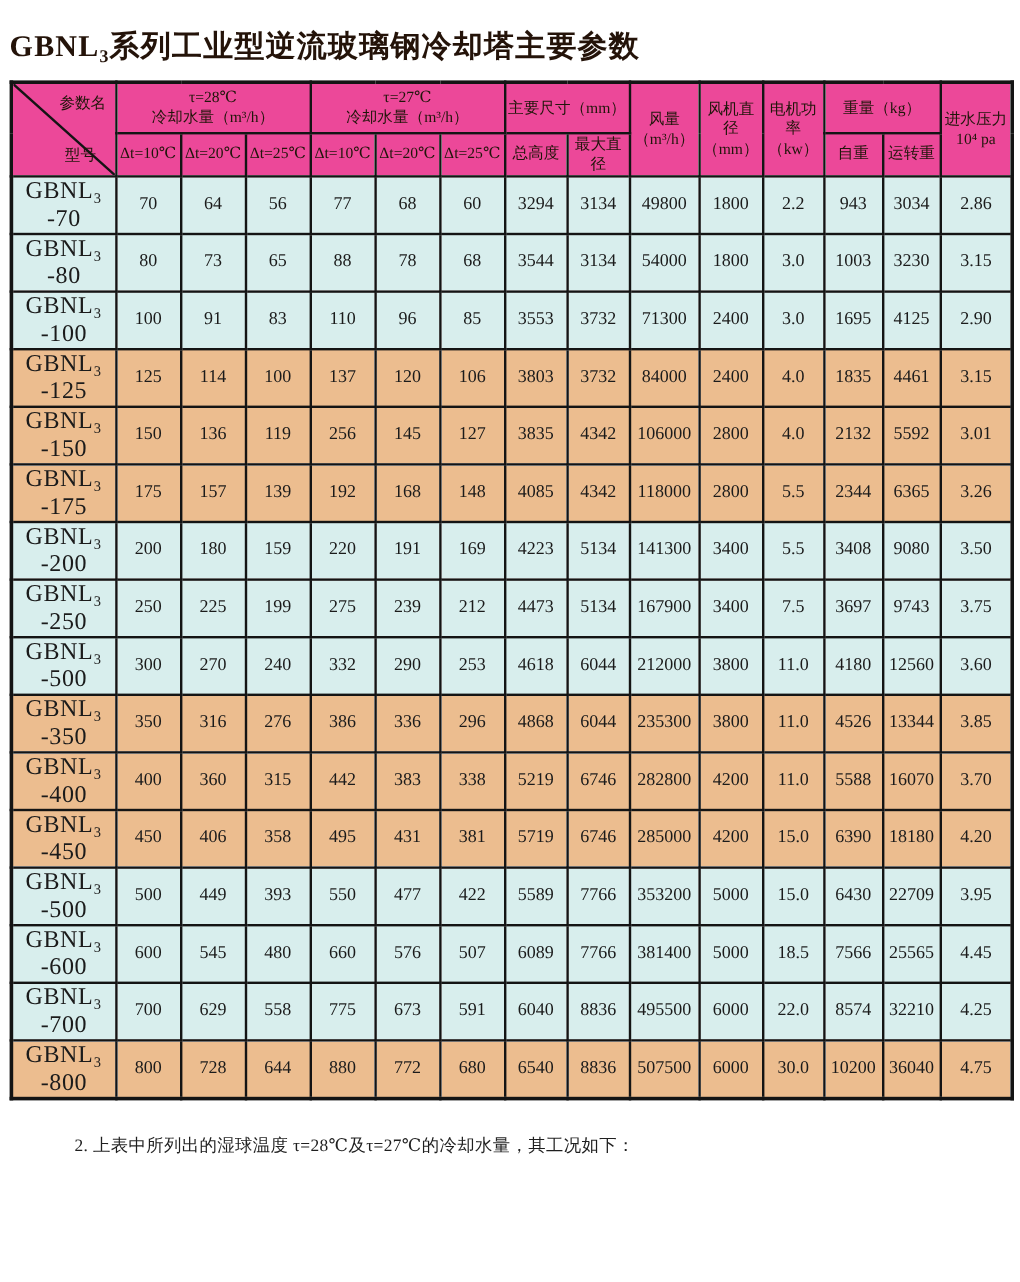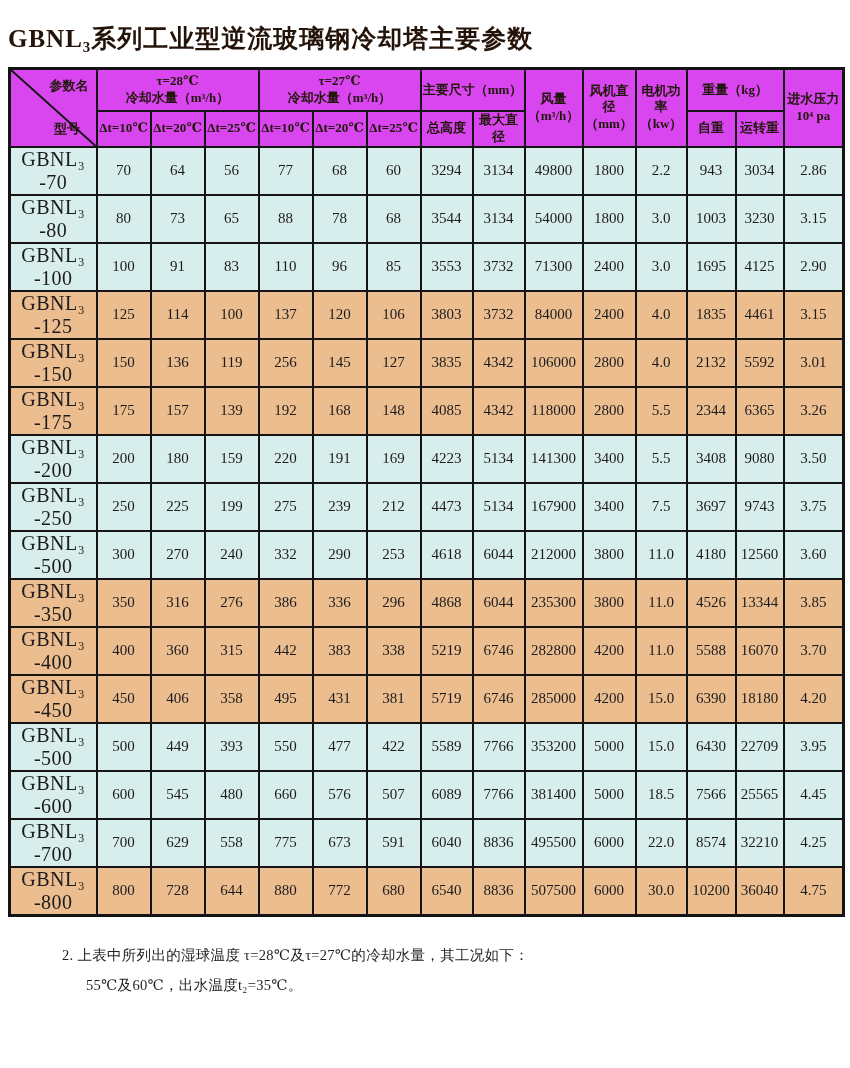--- a/index.html
+++ b/index.html
@@ -17,22 +17,22 @@
     border-collapse:collapse;table-layout:fixed;
     width:834px;margin-left:8px;
     border:3px solid #141414;
   }
   table.spec th, table.spec td{
     border:2px solid #141414;
     text-align:center;vertical-align:middle;
     padding:0;overflow:hidden;
   }
   thead th{
-    background:#d946ef;
-    font-weight:bold;font-size:13px;line-height:1.3;color:#20160a;
+    background:#ec4899;
+    font-weight:normal;font-size:13px;line-height:1.3;color:#20160a;
   }
   tr.hrow1 th{height:40px;}
   tr.hrow2 th{height:28px;}
   tbody td{height:44px;font-size:15px;}
   td.model-cell{font-size:20px;letter-spacing:0.5px;}
   tr.cyan td{background:#D8EEED;}
   tr.orange td{background:#ECBD8F;}
   th.corner{position:relative;padding:0;}
   .corner .diag{position:absolute;left:0;top:0;width:100%;height:100%;display:block;}
   .corner .diag line{stroke:#141414;stroke-width:2;vector-effect:non-scaling-stroke;}
@@ -388,18 +388,15 @@
           <td>36040</td>
           <td>4.75</td>
         </tr>
       </tbody>
   </table>
 
   <div class="notes">
     <div class="note-line ind1">
       <span>2. 上表中所列出的湿球温度 τ=28℃及τ=27℃的冷却水量，其工况如下：</span>
     </div>
-    <div class="note-line ind2">
-      <span>55℃及60℃，出水温度t₂=35℃。</span>
-    </div>
   </div>
 
 </div>
 
 </body></html>

